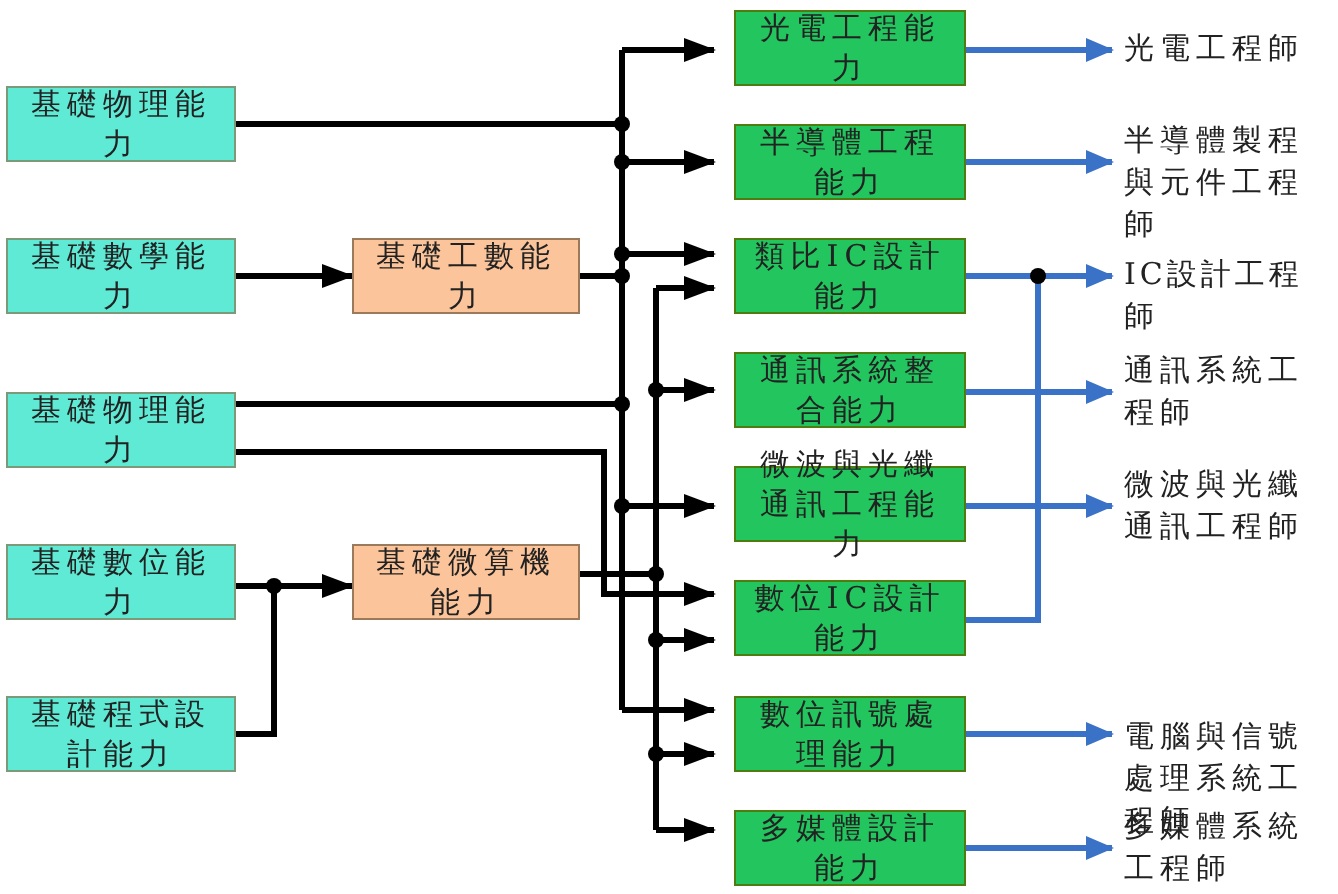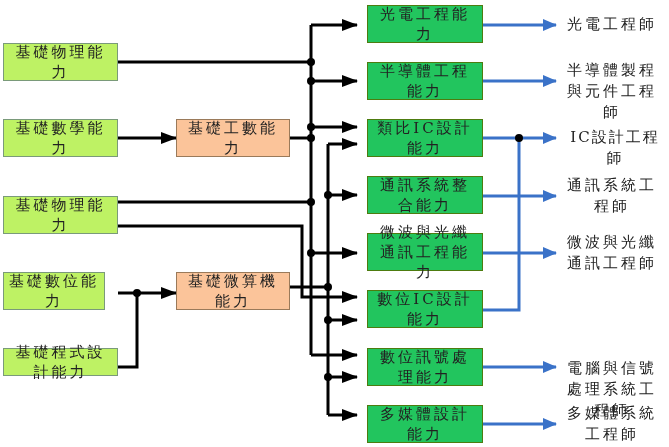--- a/index.html
+++ b/index.html
@@ -2,25 +2,25 @@
 <html><head>
 <meta charset="utf-8">
 <style>
   html, body { margin:0; padding:0; background:#ffffff; }
   body { width:669px; height:447px; position:relative; overflow:hidden;
          font-family:"DejaVu Serif", "Liberation Serif", serif; }
   svg.wires { position:absolute; left:0; top:0; width:669px; height:447px; }
   .box { position:absolute; box-sizing:border-box; display:flex; align-items:center;
          justify-content:center; text-align:center; font-size:15px; line-height:20px;
          letter-spacing:3px; color:#222; padding:0 4px; }
-  .green  { background:#bef264; border:1px solid #7a9a7a; }
+  .green  { background:#5eead4; border:1px solid #7a9a7a; }
   .orange { background:#fbc49a; border:1px solid #9a7a5a;justify-content:center; }
   .purple { background:#22c55e; border:1px solid #4d7c0f; }
   .out { position:absolute; font-size:15px; line-height:21px; letter-spacing:3px;
-         color:#222; text-align:center; width:120px; }
+         color:#222; text-align:left; width:120px; }
 </style>
 </head>
 <body>
 
 <svg class="wires" viewBox="0 0 669 447">
   <defs>
     <marker id="arrK" markerWidth="8" markerHeight="8" refX="7" refY="4" orient="auto" markerUnits="userSpaceOnUse">
       <path d="M0,0 L8,4 L0,8 z" fill="#000"></path>
     </marker>
     <marker id="arrK2" markerWidth="16" markerHeight="12" refX="15" refY="6" orient="auto" markerUnits="userSpaceOnUse">
@@ -91,24 +91,24 @@
 
 <div class="box green" style="left:3px;top:43px;width:115px;height:38px;">
   <span>基礎物理能力</span>
   </div>
 <div class="box green" style="left:3px;top:119px;width:115px;height:38px;">
   <span>基礎數學能力</span>
   </div>
 <div class="box green" style="left:3px;top:196px;width:115px;height:38px;">
   <span>基礎物理能力</span>
   </div>
-<div class="box green" style="left:3px;top:272px;width:102px;height:38px;">
+<div class="box green" style="left:3px;top:272px;width:115px;height:38px;">
   <span>基礎數位能力</span>
   </div>
-<div class="box green" style="left:3px;top:348px;width:115px;height:28px;padding:0 8px;">
+<div class="box green" style="left:3px;top:348px;width:115px;height:38px;padding:0 8px;">
   <span>基礎程式設計能力</span>
   </div>
 
 <div class="box orange" style="left:176px;top:119px;width:114px;height:38px;">
   <span>基礎工數能力</span>
   </div>
 <div class="box orange" style="left:176px;top:272px;width:114px;height:38px;padding:0 6px;">
   <span>基礎微算機能力</span>
   </div>
 

